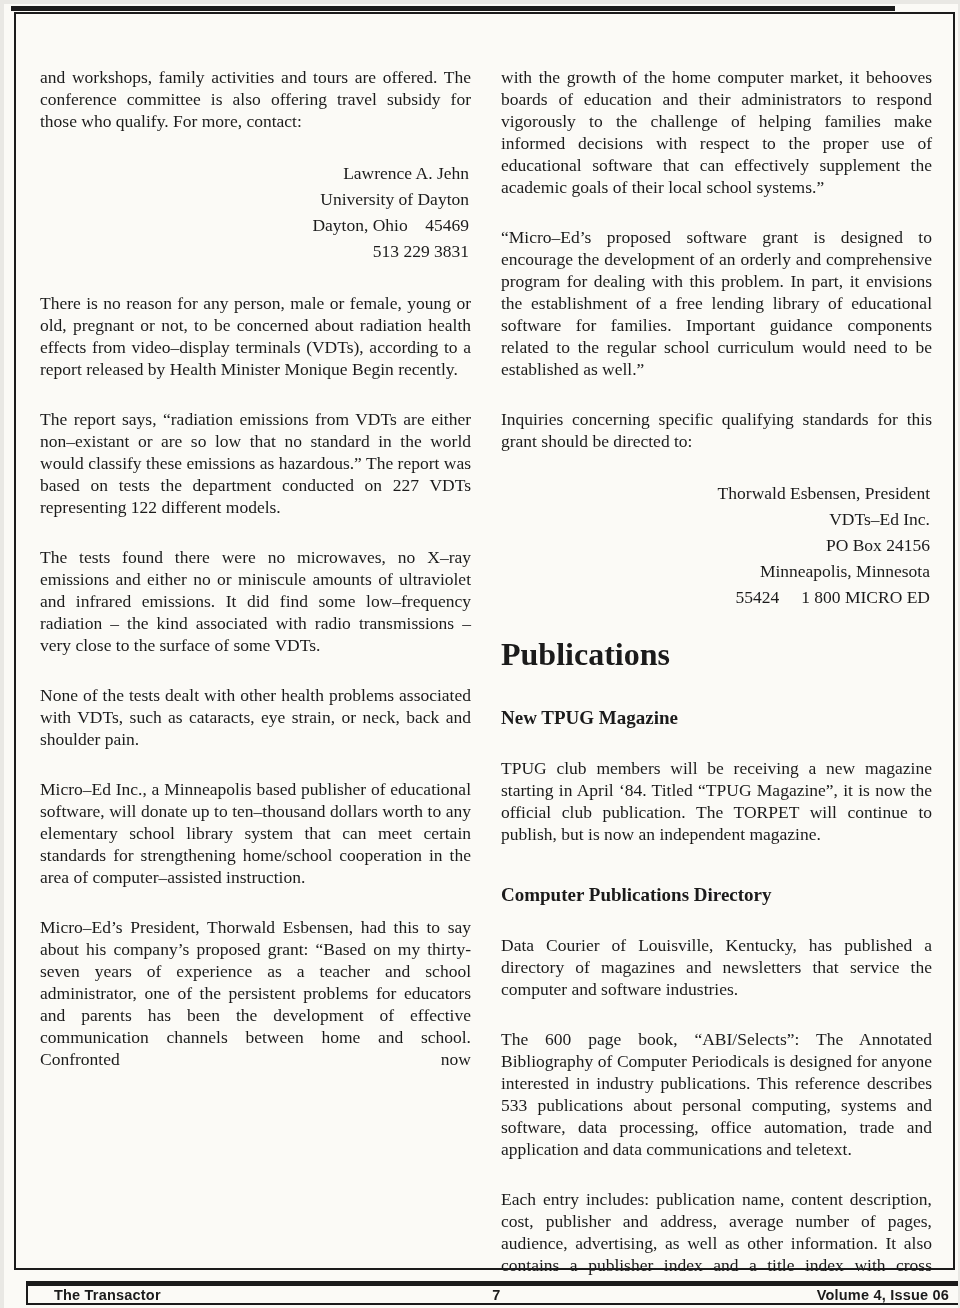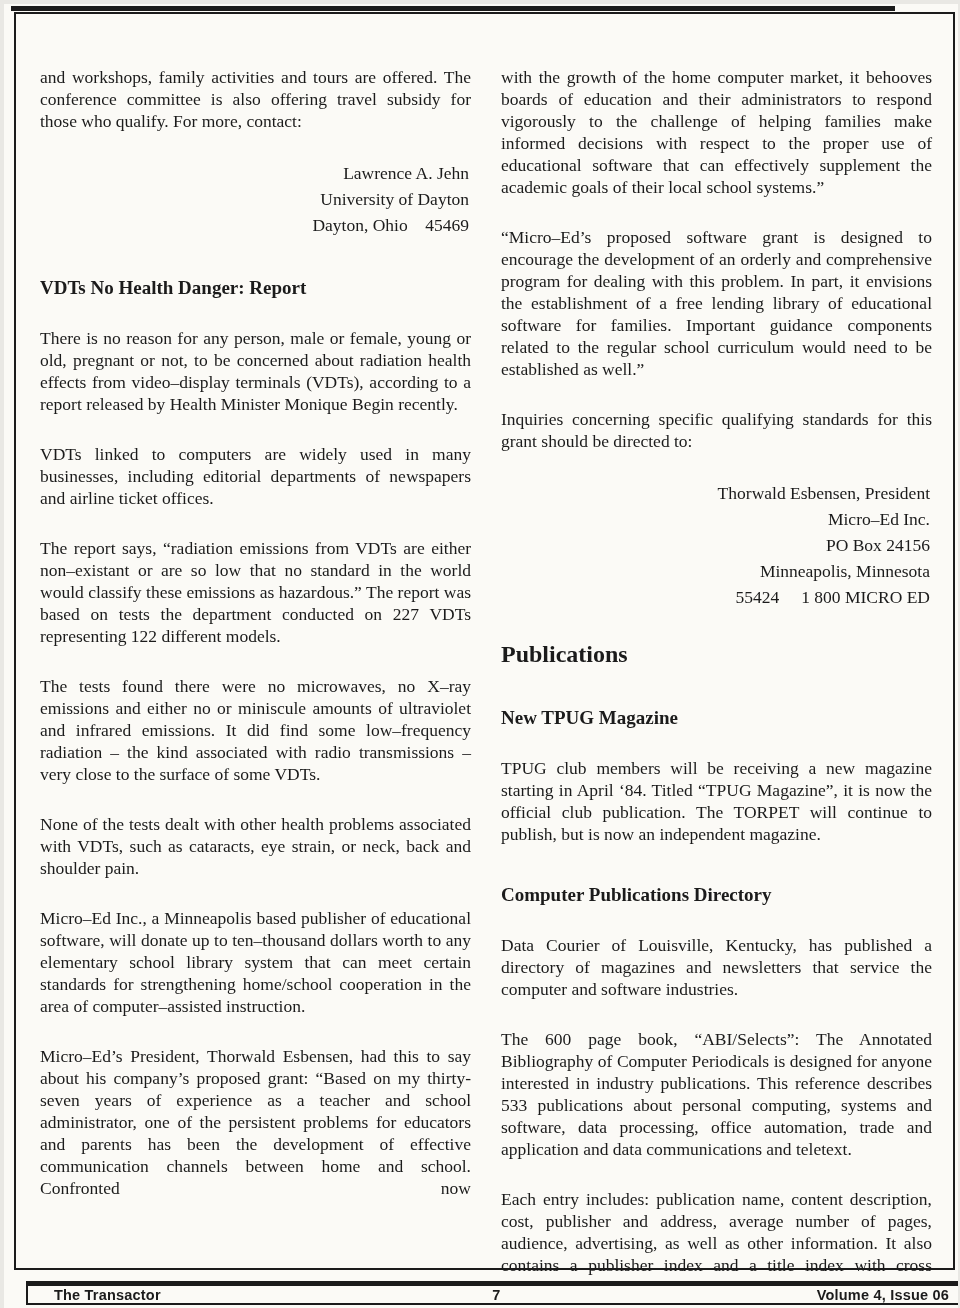--- a/index.html
+++ b/index.html
@@ -49,21 +49,21 @@
     line-height:22px;
   }
   .address div{ white-space:pre-wrap;text-align:right; }
   h3.art-heading{
     font-size:19px;
     line-height:23px;
     font-weight:bold;
     margin:34px 0 24px 0;
   }
   h2.section-heading{
-    font-size:24px;
+    font-size:32px;
     line-height:28px;
     font-weight:bold;
     margin:26px 0 6px 0;
   }
   
   .col > :first-child{ margin-top:0; }
   .footer-band{
     position:absolute;
     left:22px; top:1277px;
     width:941px; height:24px;
@@ -87,37 +87,36 @@
 <div class="page">
   <div class="top-bar"></div>
   <div class="main-box"></div>
   <div class="content">
     <div class="col" id="col-left">
         <p>and workshops, family activities and tours are offered. The conference committee is also offering travel subsidy for those who qualify. For more, contact:</p>
         <div class="address">
           <div>Lawrence A. Jehn</div>
           <div>University of Dayton</div>
           <div>Dayton, Ohio    45469</div>
+          <div>513 229 3831</div>
         </div>
-        <h3 class="art-heading">VDTs No Health Danger: Report</h3>
         <p>There is no reason for any person, male or female, young or old, pregnant or not, to be concerned about radiation health effects from video–display terminals (VDTs), according to a report released by Health Minister Monique Begin recently.</p>
-        <p>VDTs linked to computers are widely used in many businesses, including editorial departments of newspapers and airline ticket offices.</p>
         <p>The report says, “radiation emissions from VDTs are either non–existant or are so low that no standard in the world would classify these emissions as hazardous.” The report was based on tests the department conducted on 227 VDTs representing 122 different models.</p>
         <p>The tests found there were no microwaves, no X–ray emissions and either no or miniscule amounts of ultraviolet and infrared emissions. It did find some low–frequency radiation – the kind associated with radio transmissions – very close to the surface of some VDTs.</p>
         <p>None of the tests dealt with other health problems associated with VDTs, such as cataracts, eye strain, or neck, back and shoulder pain.</p>
         <p>Micro–Ed Inc., a Minneapolis based publisher of educational software, will donate up to ten–thousand dollars worth to any elementary school library system that can meet certain standards for strengthening home/school cooperation in the area of computer–assisted instruction.</p>
         <p class="runover">Micro–Ed’s President, Thorwald Esbensen, had this to say about his company’s proposed grant: “Based on my thirty-seven years of experience as a teacher and school administrator, one of the persistent problems for educators and parents has been the development of effective communication channels between home and school. Confronted now</p>
       </div>
     <div class="col" id="col-right">
         <p>with the growth of the home computer market, it behooves boards of education and their administrators to respond vigorously to the challenge of helping families make informed decisions with respect to the proper use of educational software that can effectively supplement the academic goals of their local school systems.”</p>
         <p>“Micro–Ed’s proposed software grant is designed to encourage the development of an orderly and comprehensive program for dealing with this problem. In part, it envisions the establishment of a free lending library of educational software for families. Important guidance components related to the regular school curriculum would need to be established as well.”</p>
         <p>Inquiries concerning specific qualifying standards for this grant should be directed to:</p>
         <div class="address">
           <div>Thorwald Esbensen, President</div>
-          <div>Micro–Ed Inc.</div>
+          <div>VDTs–Ed Inc.</div>
           <div>PO Box 24156</div>
           <div>Minneapolis, Minnesota</div>
           <div>55424     1 800 MICRO ED</div>
         </div>
         <h2 class="section-heading">Publications</h2>
         <h3 class="art-heading">New TPUG Magazine</h3>
         <p>TPUG club members will be receiving a new magazine starting in April ‘84. Titled “TPUG Magazine”, it is now the official club publication. The TORPET will continue to publish, but is now an independent magazine.</p>
         <h3 class="art-heading">Computer Publications Directory</h3>
         <p>Data Courier of Louisville, Kentucky, has published a directory of magazines and newsletters that service the computer and software industries.</p>
         <p>The 600 page book, “ABI/Selects”: The Annotated Bibliography of Computer Periodicals is designed for anyone interested in industry publications. This reference describes 533 publications about personal computing, systems and software, data processing, office automation, trade and application and data communications and teletext.</p>

